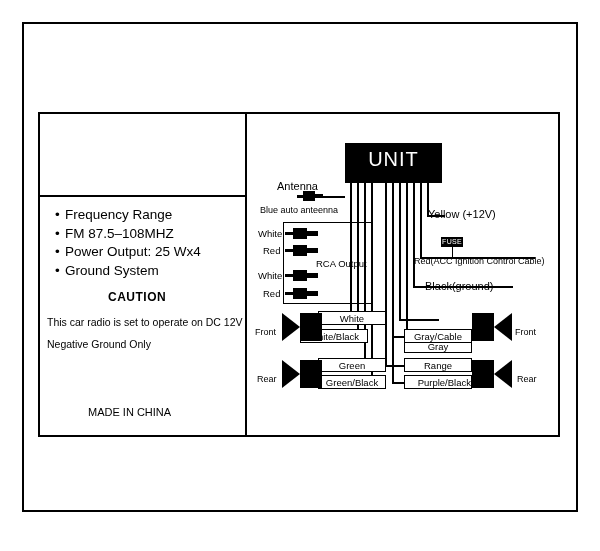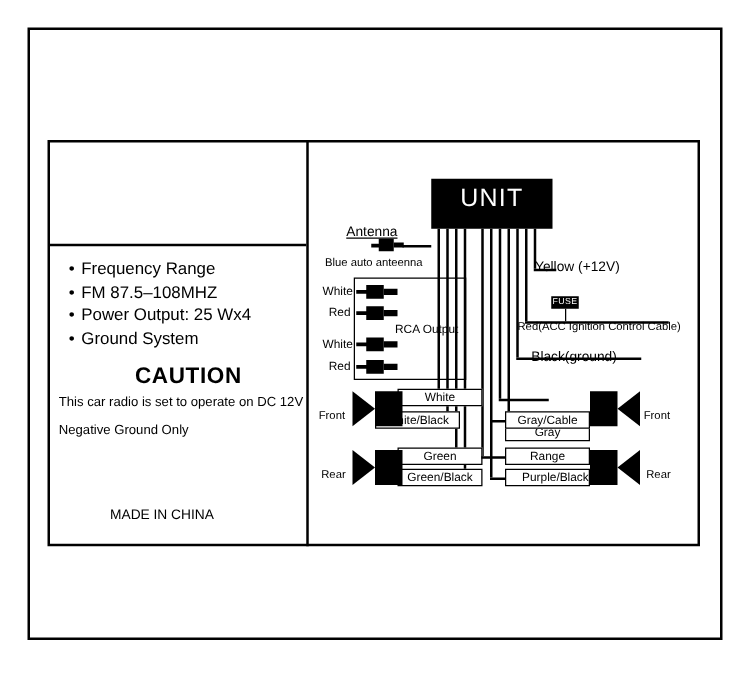--- a/index.html
+++ b/index.html
@@ -72,21 +72,21 @@
     white-space: nowrap;
   }
   .spec-list .bullet-row .dot {
     display: inline-block;
     width: 10px;
   }
   .caution {
     position: absolute;
     left: 108px;
     top: 290px;
-    font-size: 18px;
+    font-size: 12px;
     font-weight: bold;
     letter-spacing: .5px;
   }
   .note-lines {
     position: absolute;
     left: 47px;
     top: 311px;
     width: 200px;
     font-size: 10.5px;
     line-height: 22px;
@@ -285,21 +285,21 @@
   <div class="lbl lbl-11" style="left:428px; top:208px;">Yellow (+12V)</div>
 
   <div class="hline" style="left:420px; top:257px; width:115px;"></div>
   <div class="fuse" style="left:441px; top:237px;">FUSE</div>
   <div class="vline-thin" style="left:452px; top:247px; height:10px;"></div>
   <div class="lbl lbl-sm" style="left:414px; top:256px;">Red(ACC  Ignition Control Cable)</div>
 
   <div class="hline" style="left:413px; top:286px; width:100px;"></div>
   <div class="lbl lbl-11" style="left:425px; top:280px;">Black(ground)</div>
 
-  <div class="lbl lbl-11" style="left:277px; top:180px;text-decoration:underline;">Antenna</div>
+  <div class="lbl lbl-11" style="left:277px; top:180px;">Antenna</div>
   <div class="lbl lbl-sm" style="left:260px; top:205px;">Blue auto anteenna</div>
   <div class="hline" style="left:322px; top:196px; width:23px;"></div>
   <div class="ant-plug" style="left:297px; top:191px;">
     <div class="l"></div>
       <div class="b"></div>
       <div class="t"></div>
   </div>
 
   <div class="rca-box" style="left:283px; top:222px; width:90px; height:82px;"></div>
   <div class="rca-label" style="left:316px; top:258px;">RCA Output</div>

